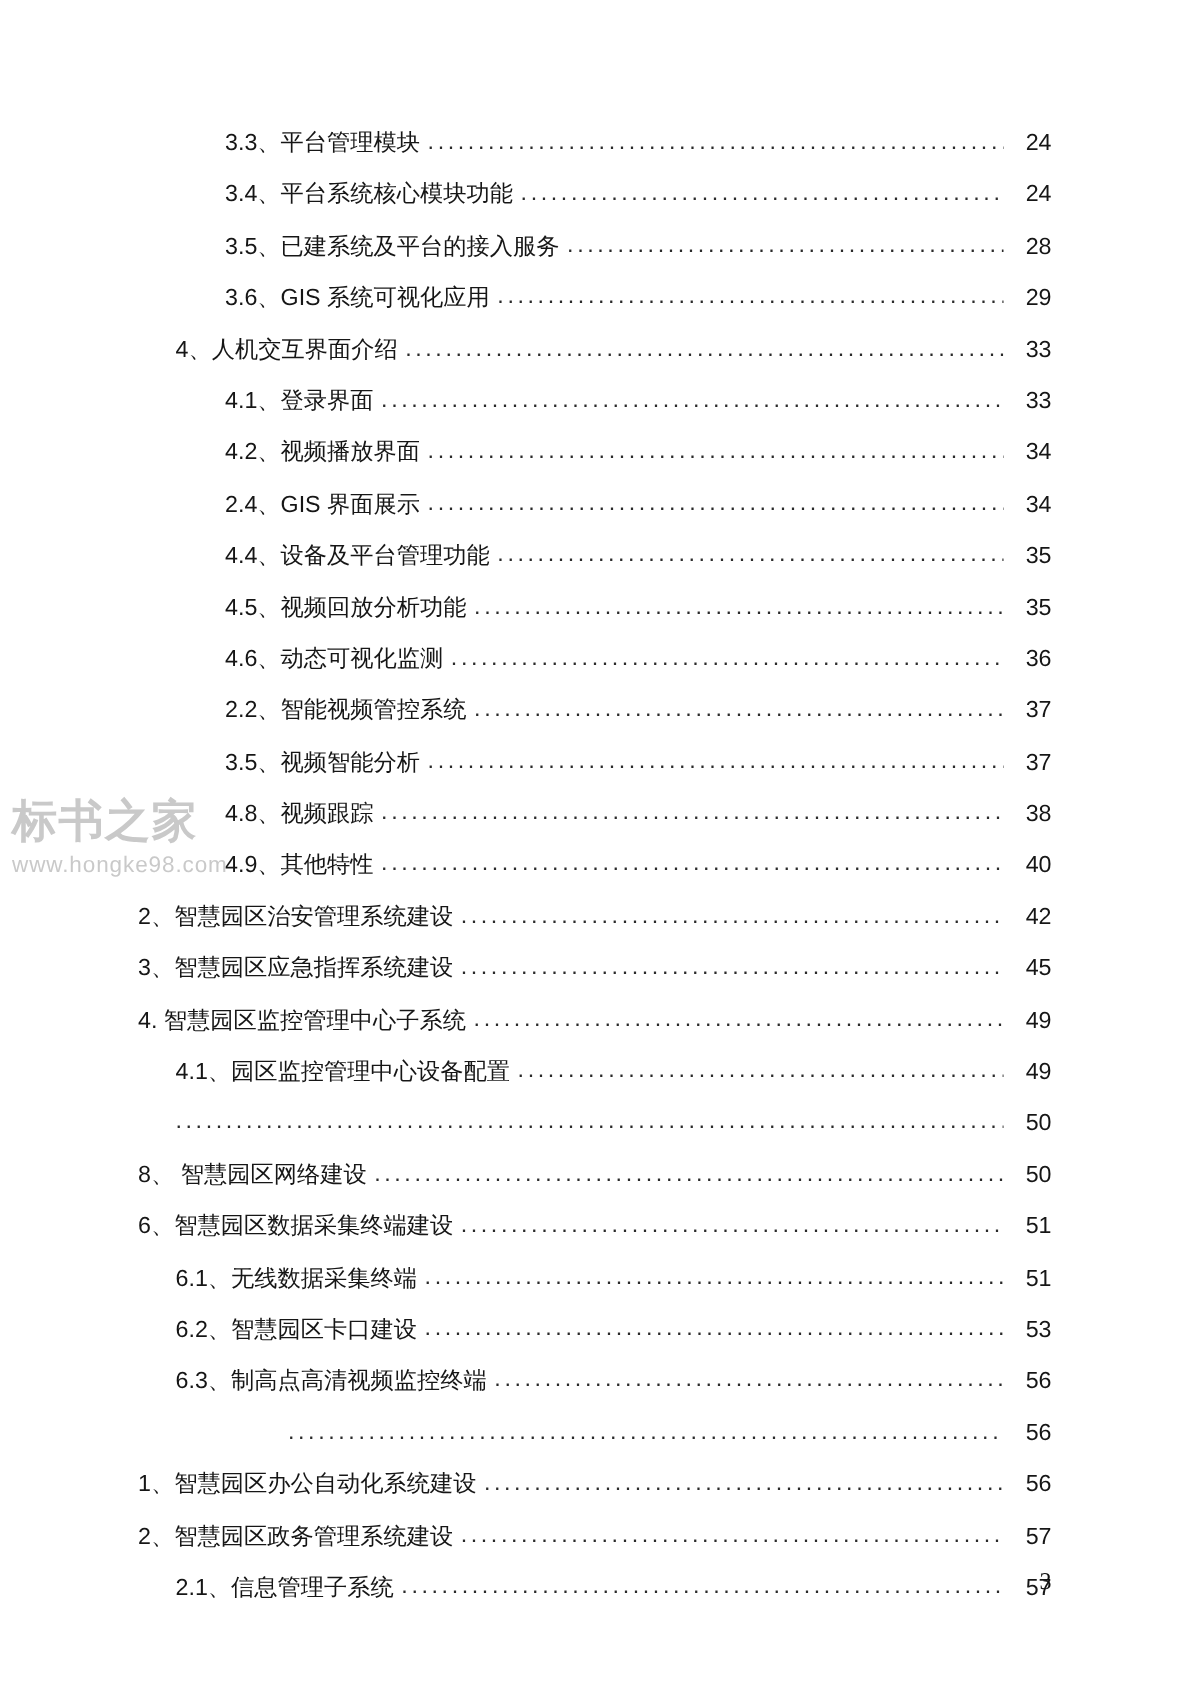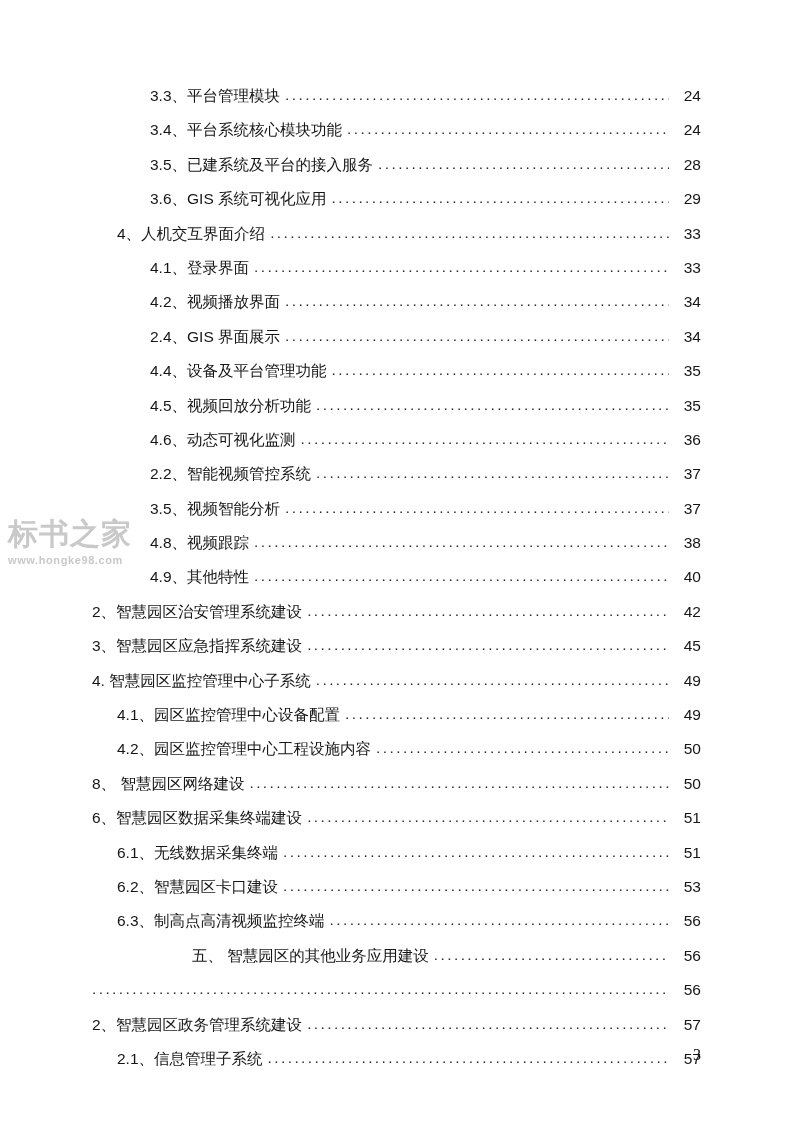--- a/index.html
+++ b/index.html
@@ -68,40 +68,39 @@
     bottom: 58px;
     font-size: 16px;
     color: #111;
     font-family: "Liberation Serif", serif;
   }
 
   
   .watermark {
     position: absolute;
     left: 8px;
-    top: 518px;
+    top: 532px;
     width: 145px;
     user-select: none;
     pointer-events: none;
   }
   .watermark .wm-title {
     font-size: 30px;
     font-weight: bold;
     color: #c9c9c9;
     letter-spacing: 1px;
     line-height: 1.05;
     font-family: "Liberation Sans", sans-serif;
   }
   .watermark .wm-url {
-    font-size: 11px;
+    font-size: 15px;
     color: #c9c9c9;
     letter-spacing: 0.6px;
     margin-top: 4px;
     font-family: "Liberation Sans", sans-serif;
-    font-weight: bold;
   }
 </style>
 </head>
 <body>
 
 <div class="page">
 
   <div class="watermark">
     <div class="wm-title">标书之家</div>
     <div class="wm-url">www.hongke98.com</div>
@@ -197,21 +196,20 @@
         <span class="label">4. 智慧园区监控管理中心子系统</span>
         <span class="dots">.................................................................................................</span>
         <span class="page-num">49</span>
       </li>
       <li class="toc-entry lvl-1">
         <span class="label">4.1、园区监控管理中心设备配置</span>
         <span class="dots">.................................................................................................</span>
         <span class="page-num">49</span>
       </li>
       <li class="toc-entry lvl-1">
-        <span class="label">4.2、园区监控管理中心工程设施内容</span>
         <span class="dots">.................................................................................................</span>
         <span class="page-num">50</span>
       </li>
       <li class="toc-entry lvl-0">
         <span class="label">8、 智慧园区网络建设</span>
         <span class="dots">.................................................................................................</span>
         <span class="page-num">50</span>
       </li>
       <li class="toc-entry lvl-0">
         <span class="label">6、智慧园区数据采集终端建设</span>
@@ -227,25 +225,25 @@
         <span class="label">6.2、智慧园区卡口建设</span>
         <span class="dots">.................................................................................................</span>
         <span class="page-num">53</span>
       </li>
       <li class="toc-entry lvl-1">
         <span class="label">6.3、制高点高清视频监控终端</span>
         <span class="dots">.................................................................................................</span>
         <span class="page-num">56</span>
       </li>
       <li class="toc-entry lvl-3">
-        <span class="label">五、 智慧园区的其他业务应用建设</span>
         <span class="dots">.................................................................................................</span>
         <span class="page-num">56</span>
       </li>
       <li class="toc-entry lvl-0">
+        <span class="label">1、智慧园区办公自动化系统建设</span>
         <span class="dots">.................................................................................................</span>
         <span class="page-num">56</span>
       </li>
       <li class="toc-entry lvl-0">
         <span class="label">2、智慧园区政务管理系统建设</span>
         <span class="dots">.................................................................................................</span>
         <span class="page-num">57</span>
       </li>
       <li class="toc-entry lvl-1">
         <span class="label">2.1、信息管理子系统</span>

